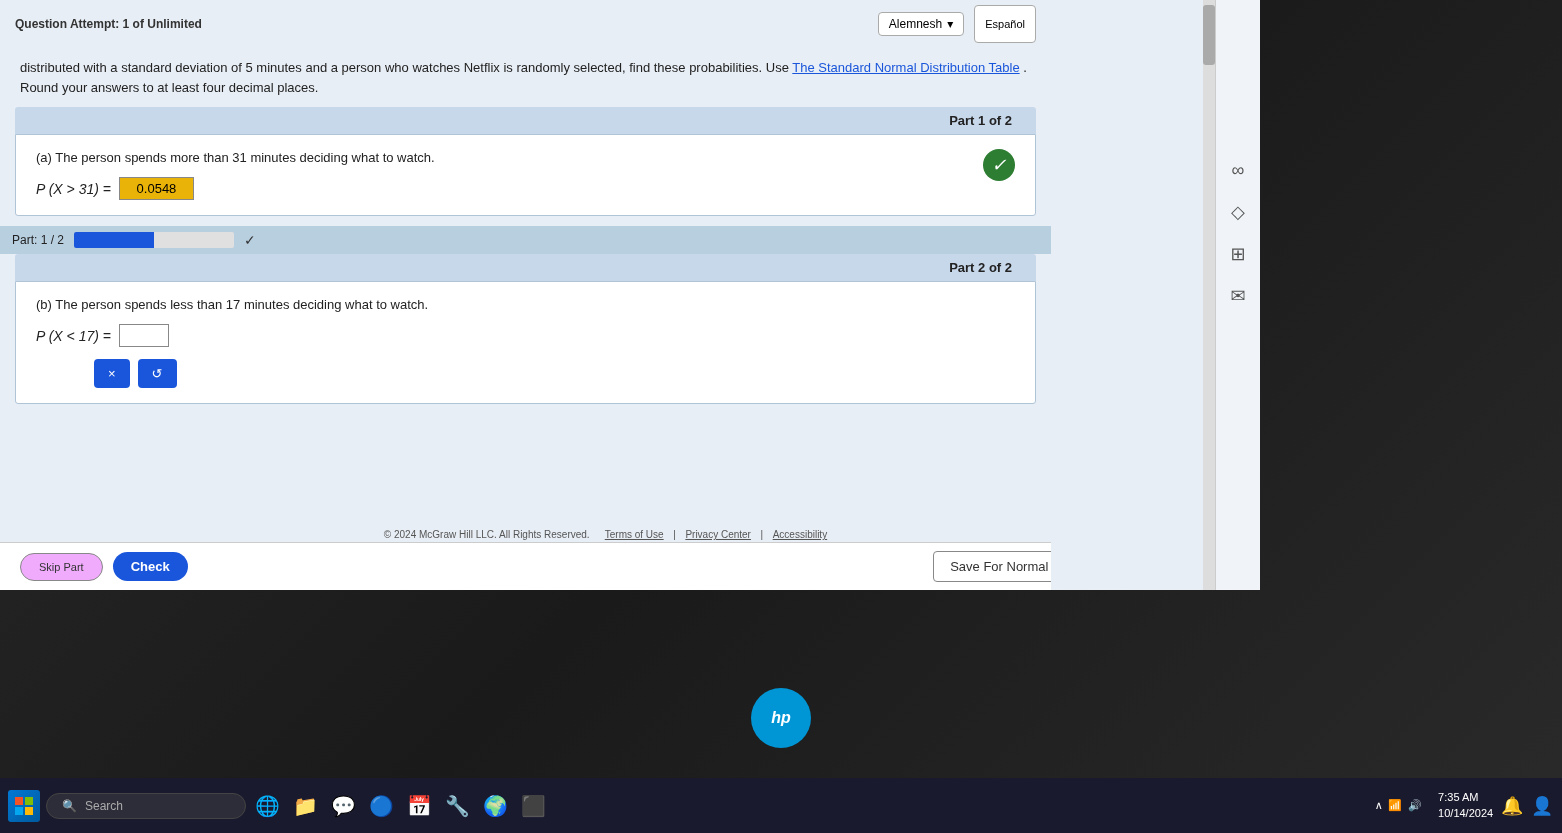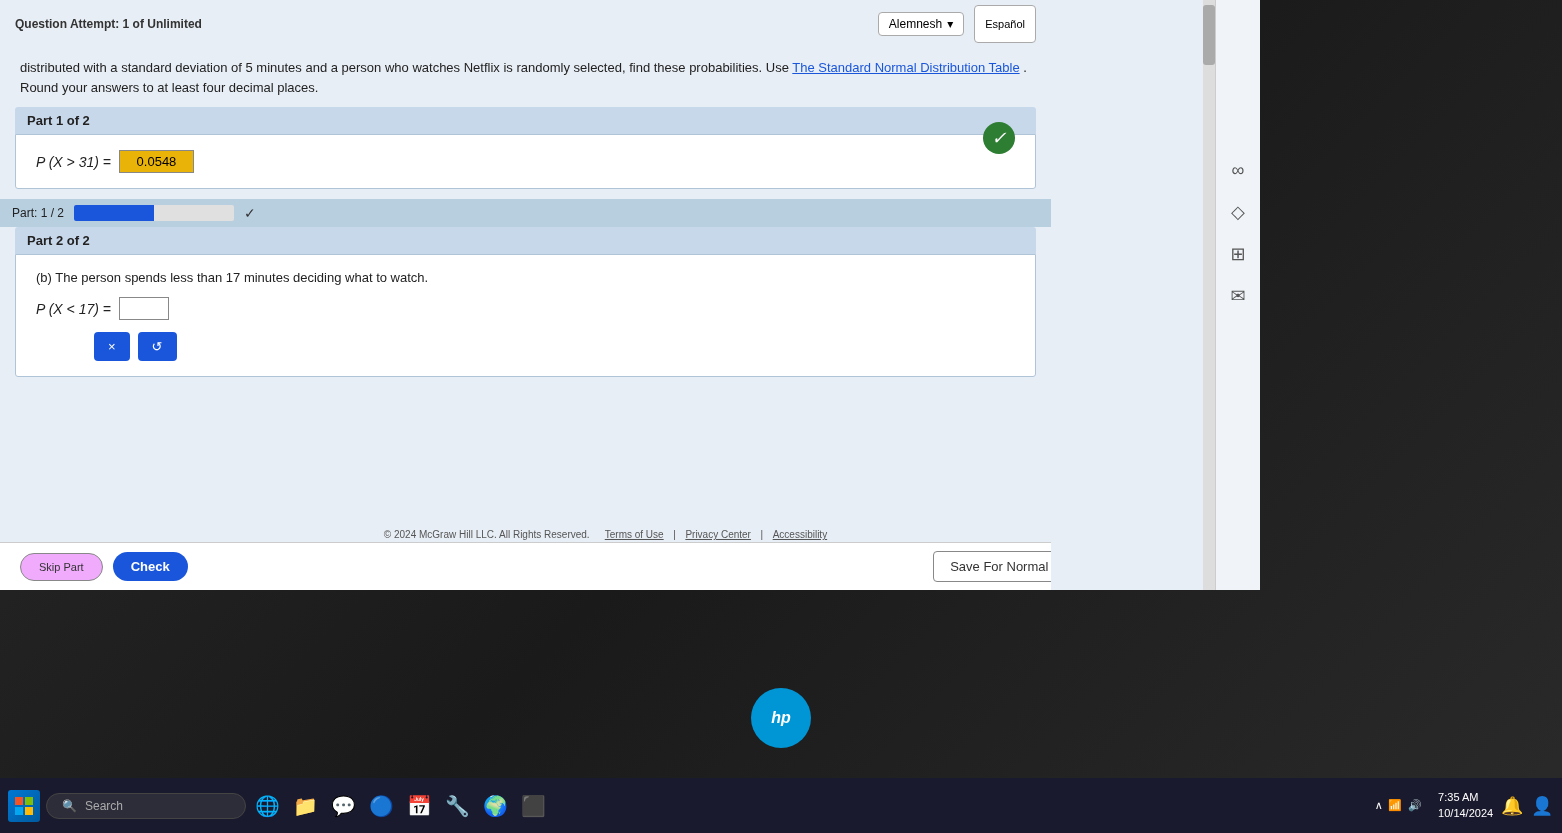--- a/index.html
+++ b/index.html
@@ -108,25 +108,26 @@
     }
 
     
     .part-section {
       background: #e8eef5;
       margin: 0 15px 10px 15px;
     }
 
     .part-header {
       background: #c8d8eb;
-      padding: 6px 12px;
+      padding: 6px 24px;
       font-size: 13px;
       font-weight: bold;
       color: #222;
       border-radius: 3px 3px 0 0;
+      text-align: right;
     }
 
     .part-content {
       background: white;
       border: 1px solid #b0c4d8;
       padding: 15px 20px;
       border-radius: 0 0 3px 3px;
     }
 
     .part-question {
@@ -436,20 +437,21 @@
 
     <div class="problem-text">
       <span>distributed with a standard deviation of 5 minutes and a person who watches Netflix is randomly selected, find these probabilities. Use</span>
       <a href="#">The Standard Normal Distribution Table</a>
       <span>. Round your answers to at least four decimal places.</span>
     </div>
 
     <div class="part-section">
       <div class="part-header">Part 1 of 2</div>
       <div class="part-content">
+        <p class="part-question">(a) The person spends more than 31 minutes deciding what to watch.</p>
         <div class="math-line">
           <span>P (X &gt; 31) =</span>
           <input class="math-input" type="text" value="0.0548" readonly="" style="">
           <div style="margin-left:auto;">
             <div class="checkmark-circle">✓</div>
           </div>
         </div>
       </div>
     </div>
 

